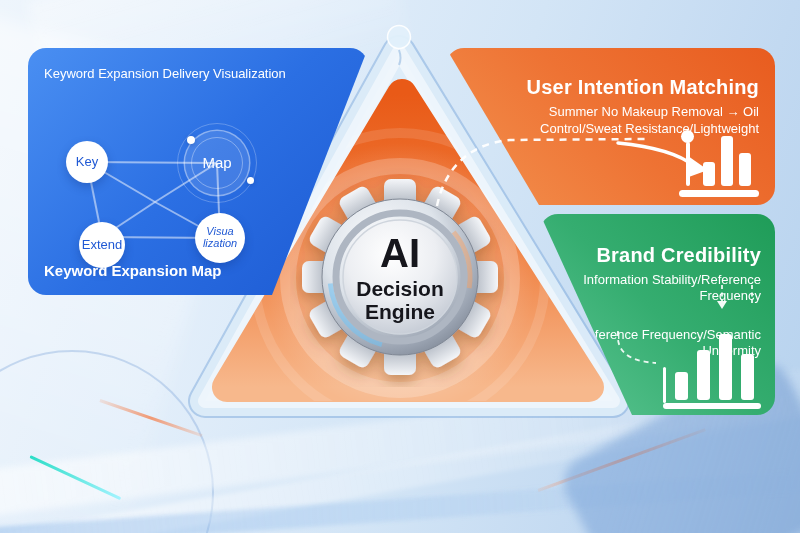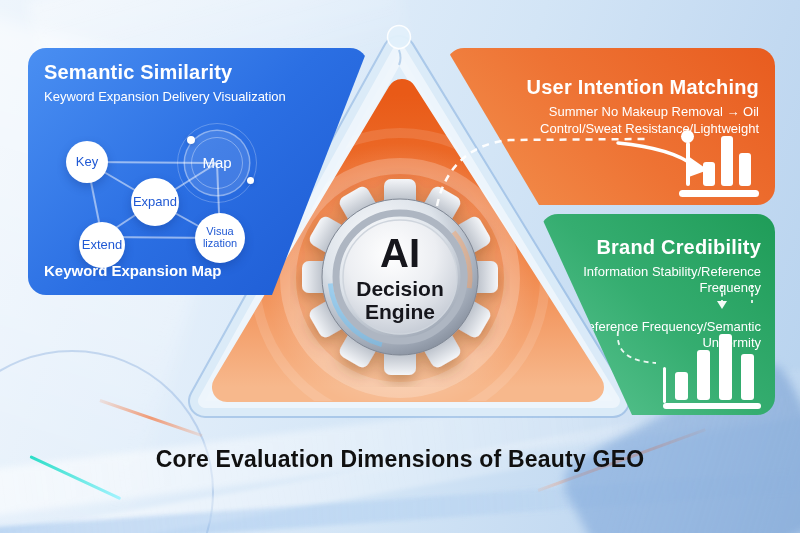--- a/index.html
+++ b/index.html
@@ -35,32 +35,32 @@
     background:linear-gradient(135deg,#4a8ff2 0%,#2b6fe3 50%,#1c59d2 100%);
     clip-path:polygon(0 0,100% 0,calc(100% - 96px) 100%,0 100%);padding:0;}
   .panel-blue .head{padding:13px 16px 0 16px;}
   .panel-orange{left:446px;top:48px;width:329px;height:157px;text-align:right;
     background:linear-gradient(225deg,#e85c1f 0%,#ee7334 50%,#f3924f 100%);
     clip-path:polygon(0 0,100% 0,100% 100%,93px 100%);}
   .panel-orange .head{padding:28px 16px 0 20px;}
   .panel-green{left:540px;top:214px;width:235px;height:201px;text-align:right;
     background:linear-gradient(225deg,#1f9c58 0%,#35ad70 50%,#5fc795 100%);
     clip-path:polygon(0 0,100% 0,100% 100%,92px 100%);}
-  .panel-green .head{padding:22px 14px 0 24px;}
+  .panel-green .head{padding:22px 14px 0 24px;margin-top:8px;}
   .panel-green .metric{font-size:13px;line-height:1.25;}
   .panel-green .metric.second{margin-top:22px;}
   .caption{position:absolute;left:16px;top:214px;font-size:15px;font-weight:bold;}
   
   .net-svg{position:absolute;left:0;top:0;}
   .node{position:absolute;background:#fff;border-radius:50%;display:flex;align-items:center;justify-content:center;
     color:#2059d4;font-size:13px;text-align:center;line-height:1.05;box-shadow:0 4px 10px rgba(15,50,130,.3);}
   .node-key{left:38px;top:93px;width:42px;height:42px;}
   .node-expand{left:103px;top:130px;width:48px;height:48px;}
   .node-extend{left:51px;top:174px;width:46px;height:46px;}
-  .node-visual{left:167px;top:165px;width:50px;height:50px;font-size:11px;}
+  .node-visual{left:167px;top:165px;width:50px;height:50px;font-size:11px;font-style:italic;}
   .node-map{left:157px;top:83px;width:64px;height:64px;background:rgba(255,255,255,.12);
     color:#fff;font-size:15px;box-shadow:0 0 0 1.5px rgba(255,255,255,.45);}
   .map-ring-inner{position:absolute;inset:6px;border:1px solid rgba(255,255,255,.35);border-radius:50%;}
   .map-ring-outer{position:absolute;inset:-8px;border:1px solid rgba(255,255,255,.25);border-radius:50%;}
   .dot{position:absolute;background:#fff;border-radius:50%;box-shadow:0 1px 4px rgba(15,50,130,.35);}
   .dot1{left:159px;top:88px;width:8px;height:8px;}
   .dot2{left:219px;top:129px;width:7px;height:7px;}
   
   .chart-pin-icon{position:absolute;right:16px;bottom:8px;width:80px;height:72px;}
   .chart-pin-icon .base{position:absolute;left:0;right:0;bottom:0;height:7px;background:#fff;border-radius:4px;}
@@ -171,21 +171,20 @@
         <circle r="57" fill="url(#discG)" stroke="#cfd5dd" stroke-width="1.5"></circle>
         <text y="-24" font-size="40" text-anchor="middle" dominant-baseline="central">AI</text>
         <text y="11" font-size="21" text-anchor="middle" dominant-baseline="central">Decision</text>
         <text y="34" font-size="21" text-anchor="middle" dominant-baseline="central">Engine</text>
       </g>
     </svg>
   </div>
 
   <div class="panel panel-blue">
     <div class="head">
-      <h2>Semantic Similarity</h2>
       <div class="sub">Keyword Expansion Delivery Visualization</div>
     </div>
     <svg class="net-svg" width="340" height="247" viewBox="0 0 340 247">
       <g stroke="rgba(255,255,255,.5)" stroke-width="2">
         <line x1="59" y1="114" x2="189" y2="115"></line>
         <line x1="59" y1="114" x2="127" y2="154"></line>
         <line x1="59" y1="114" x2="74" y2="189"></line>
         <line x1="127" y1="154" x2="189" y2="115"></line>
         <line x1="127" y1="154" x2="74" y2="189"></line>
         <line x1="127" y1="154" x2="192" y2="190"></line>
@@ -194,23 +193,20 @@
       </g>
     </svg>
     <div class="node node-map">
       <div class="map-ring-outer"></div>
       <div class="map-ring-inner"></div>
       <span>Map</span>
     </div>
     <div class="node node-key">
         <span>Key</span>
       </div>
-    <div class="node node-expand">
-        <span>Expand</span>
-      </div>
     <div class="node node-extend">
         <span>Extend</span>
       </div>
     <div class="node node-visual">
         <span>Visua lization</span>
       </div>
     <div class="dot dot1"></div>
     <div class="dot dot2"></div>
     <div class="caption">Keyword Expansion Map</div>
   </div>
@@ -251,15 +247,14 @@
   <svg class="overlay-svg" width="800" height="533" viewBox="0 0 800 533">
     <path d="M437,206 C445,166 472,143 510,140 L648,139" fill="none" stroke="#fff" stroke-width="2.5" stroke-dasharray="7 6" opacity=".95"></path>
     <path d="M618,143 C658,147 682,156 694,166" fill="none" stroke="#fff" stroke-width="3.5" stroke-linecap="round"></path>
     <polygon points="688,156 708,170 686,178" fill="#fff"></polygon>
     <path d="M722,285 L722,301" fill="none" stroke="rgba(255,255,255,.9)" stroke-width="1.8" stroke-dasharray="4 3.5"></path>
     <polygon points="717,301 727,301 722,309" fill="rgba(255,255,255,.95)"></polygon>
     <path d="M752,285 L752,303" fill="none" stroke="rgba(255,255,255,.9)" stroke-width="1.8" stroke-dasharray="4 3.5"></path>
     <path d="M618,331 C616,350 626,361 656,363" fill="none" stroke="rgba(255,255,255,.9)" stroke-width="1.8" stroke-dasharray="5 4"></path>
   </svg>
 
-  <div class="page-title">Core Evaluation Dimensions of Beauty GEO</div>
 
 </div>
 
 </body></html>

